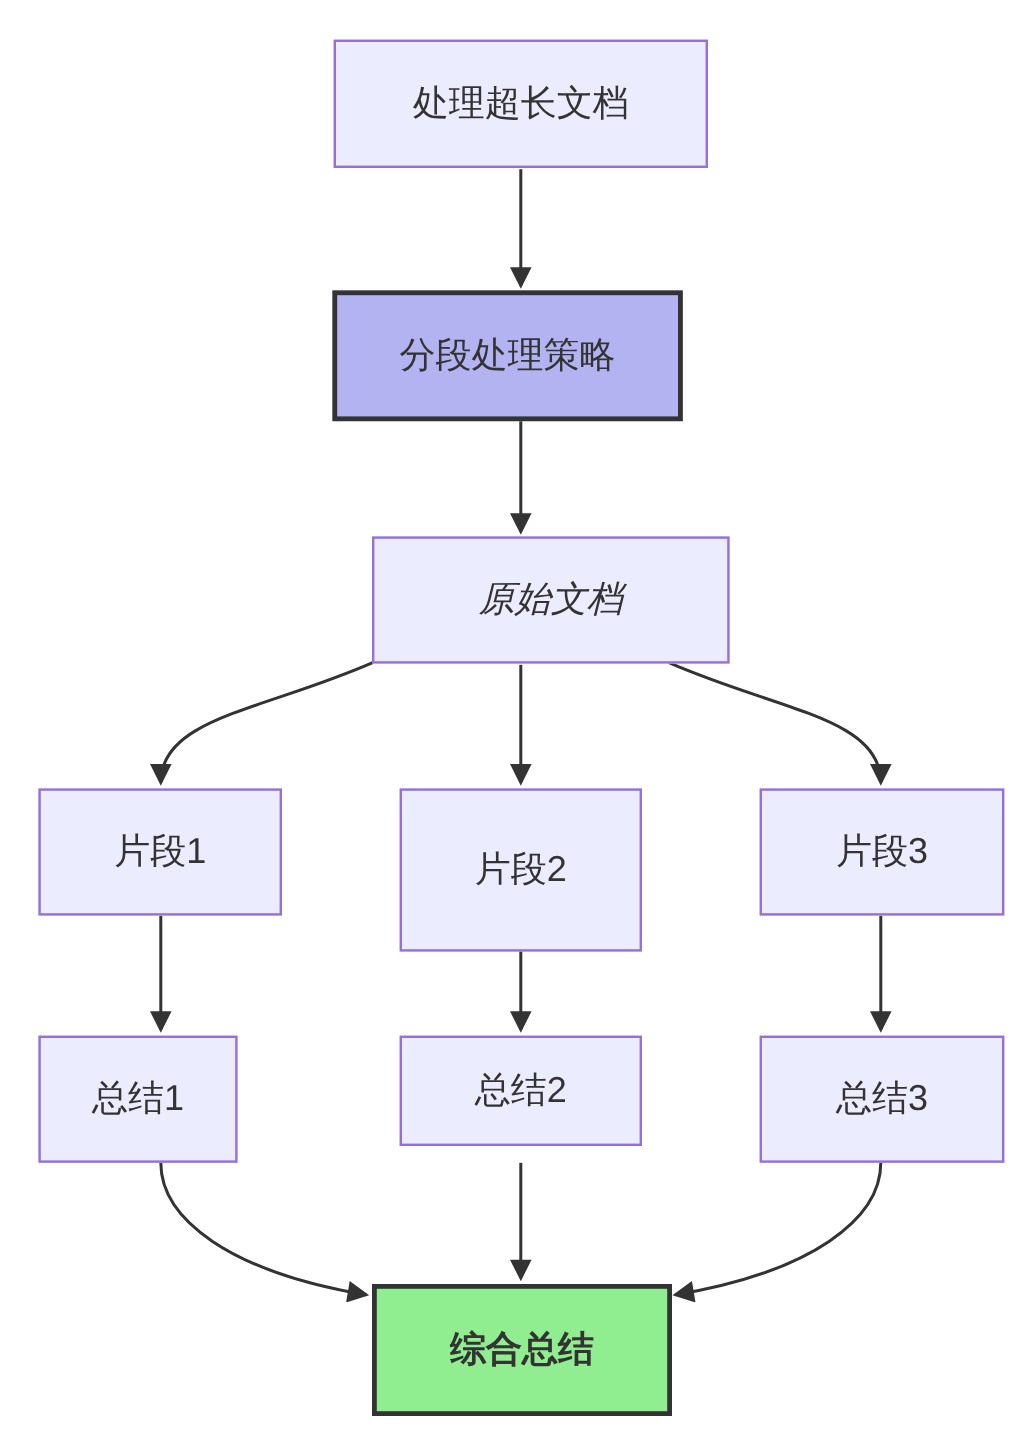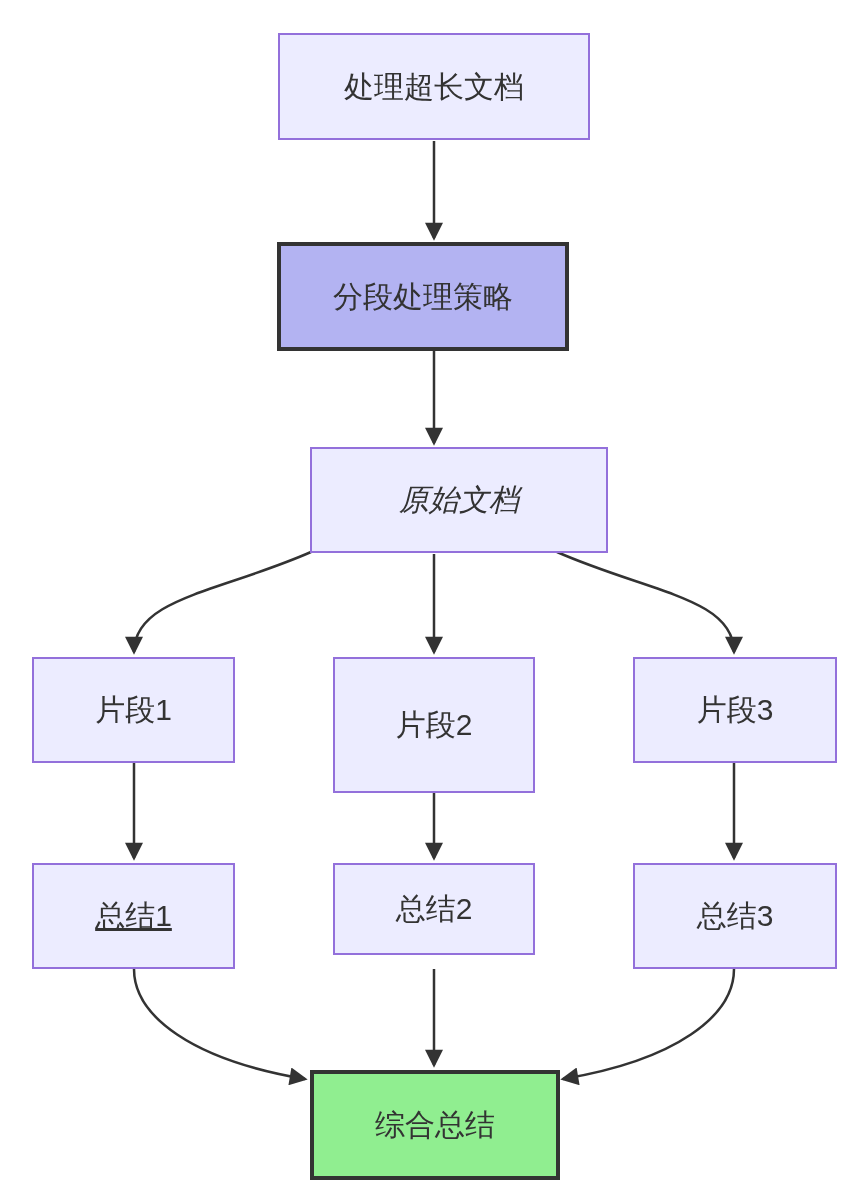--- a/index.html
+++ b/index.html
@@ -42,20 +42,21 @@
     text-align: center;
     white-space: nowrap;
   }
   .node.emphasis {
     background: #B3B3F2;
     border: 4px solid #333333;
   }
   .node.success {
     background: #90EE90;
     border: 4px solid #333333;
+    font-weight: bold;
   }
 </style>
 </head>
 <body>
 
 <div class="canvas">
 
   <svg class="edges" viewBox="0 0 852 1196" xmlns="http://www.w3.org/2000/svg">
     <defs>
       <marker id="arrow" markerUnits="userSpaceOnUse" markerWidth="20" markerHeight="18" viewBox="0 0 10 10" refX="8.5" refY="5" orient="auto">
@@ -92,21 +93,21 @@
   </div>
 
   <div class="node" style="left:333px; top:657px; width:202px; height:136px;">
     <span>片段2</span>
   </div>
 
   <div class="node" style="left:633px; top:657px; width:204px; height:106px;">
     <span>片段3</span>
   </div>
 
-  <div class="node" style="left:32px; top:863px; width:203px; height:106px;text-decoration:underline;">
+  <div class="node" style="left:32px; top:863px; width:166px; height:106px;">
     <span>总结1</span>
   </div>
 
   <div class="node" style="left:333px; top:863px; width:202px; height:92px;">
     <span>总结2</span>
   </div>
 
   <div class="node" style="left:633px; top:863px; width:204px; height:106px;">
     <span>总结3</span>
   </div>

